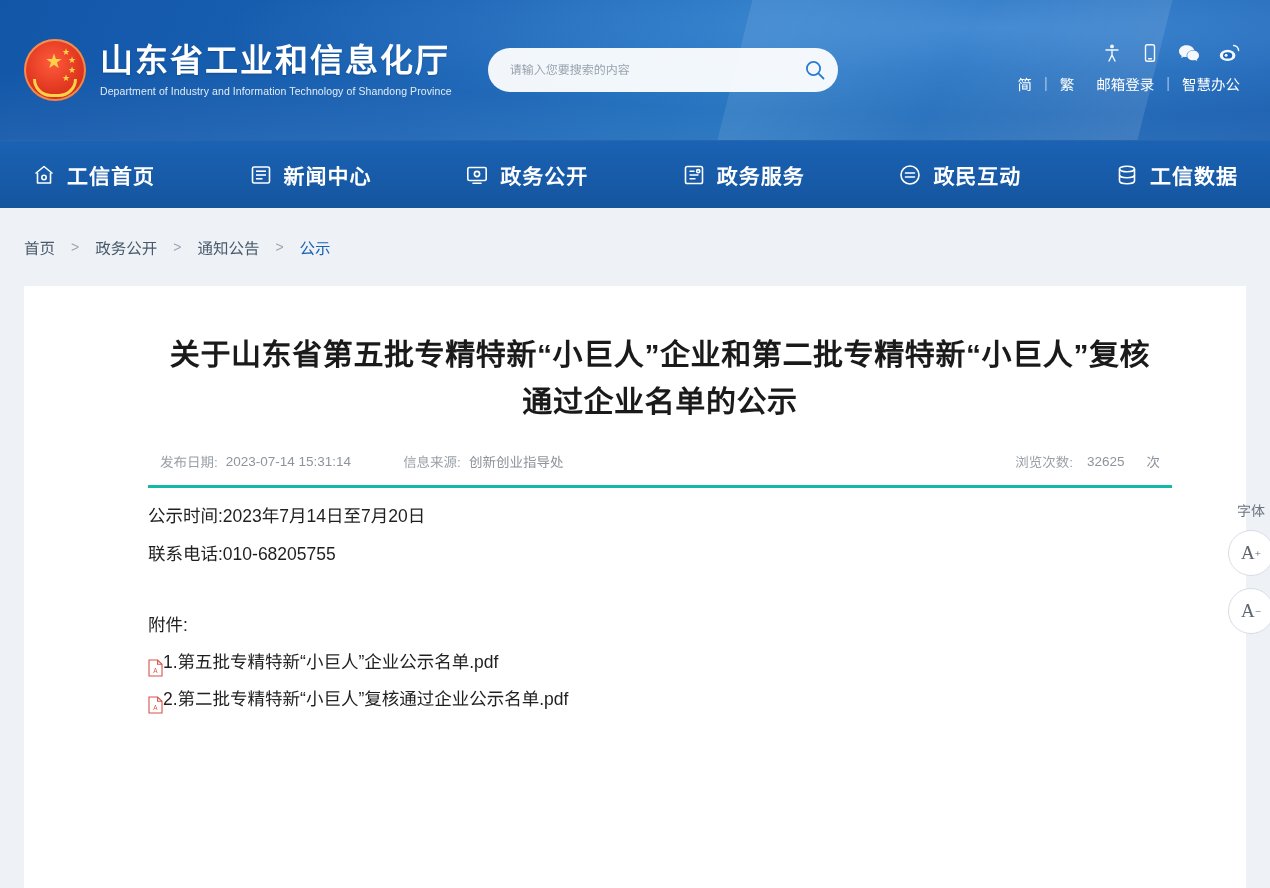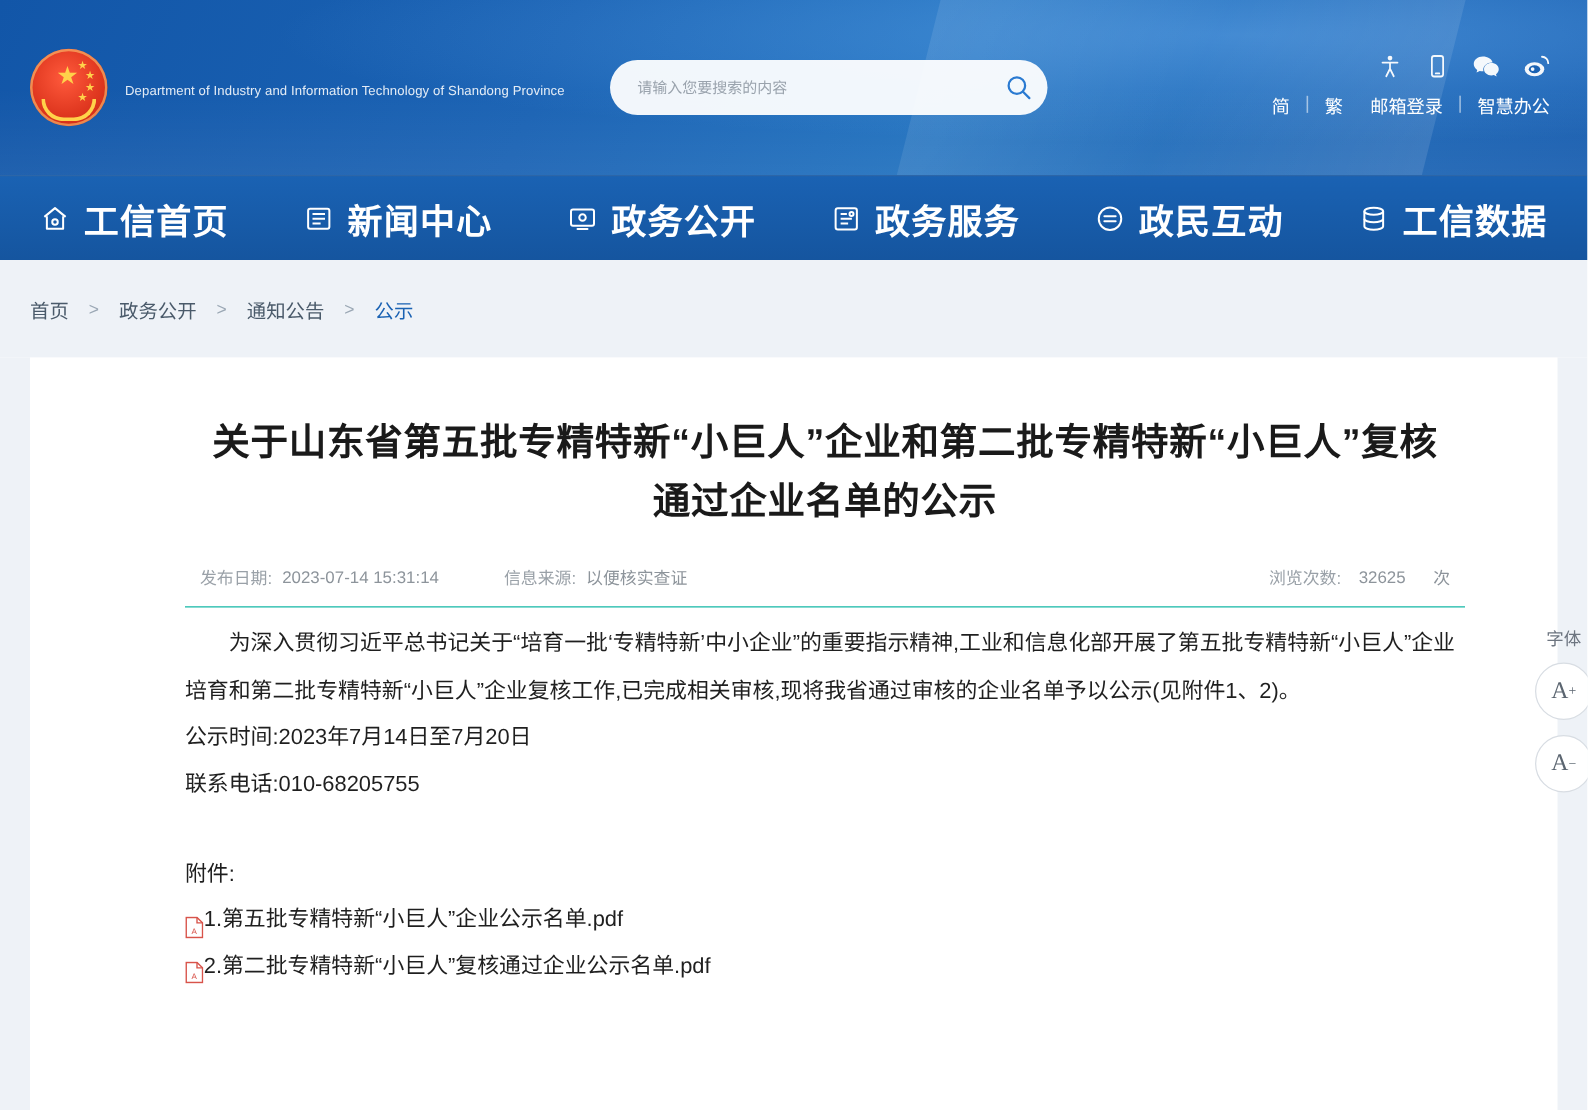--- a/index.html
+++ b/index.html
@@ -165,21 +165,21 @@
     align-items: center;
     justify-content: space-between;
     padding: 0 22px 0 22px;
     border-top: 1px solid rgba(255,255,255,0.10);
   }
   .nav-item {
     display: flex;
     align-items: center;
     gap: 11px;
     color: #ffffff;
-    font-size: 28px;
+    font-size: 21px;
     font-weight: bold;
     letter-spacing: 1px;
     cursor: pointer;
     padding: 0 10px;
     white-space: nowrap;
   }
   .nav-item .nav-ic { display: flex; align-items: center; }
 
   
   .crumbbar {
@@ -228,21 +228,21 @@
     padding: 0 10px;
   }
 
   .meta {
     display: flex;
     align-items: center;
     font-size: 13.5px;
     color: #888f96;
     margin-top: 26px;
     padding: 0 12px 14px 12px;
-    border-bottom: 1px solid #14b8a6;
+    border-bottom: 3px solid #14b8a6;
   }
   .meta .m-item { white-space: nowrap; }
   .meta .m-label { color: #9aa1a8; }
   .meta .m-value { color: #8d949b; }
   .meta .gap1 { width: 52px; }
   .meta .spacer { flex: 1; }
   .meta .m-unit { margin-left: 22px; color: #8d949b; }
   .meta .m-views-val { margin-left: 14px; }
 
   .content {
@@ -323,20 +323,21 @@
     <div class="emblem">
       <span class="star big">★</span>
       <span class="star s1">★</span>
       <span class="star s2">★</span>
       <span class="star s3">★</span>
       <span class="star s4">★</span>
       <span class="gear"></span>
     </div>
 
     <div class="site-titles">
+      <div class="site-title-cn">山东省工业和信息化厅</div>
       <div class="site-title-en">Department of Industry and Information Technology of Shandong Province</div>
     </div>
 
     <div class="search-box">
       <input class="search-input" type="text" placeholder="请输入您要搜索的内容" style="">
       <button class="search-btn">
         <span>
           <svg width="22" height="22" viewBox="0 0 22 22">
             <circle cx="9.5" cy="9.5" r="6.6" fill="none" stroke="#2a7ad1" stroke-width="1.8"></circle>
             <line x1="14.4" y1="14.4" x2="19.5" y2="19.5" stroke="#2a7ad1" stroke-width="1.8" stroke-linecap="round"></line>
@@ -470,29 +471,28 @@
 <div class="page-wrap">
   <div class="paper">
 
     <h1 class="article-title">关于山东省第五批专精特新“小巨人”企业和第二批专精特新“小巨人”复核通过企业名单的公示</h1>
 
     <div class="meta">
       <span class="m-item m-label">发布日期:</span>
       <span class="m-item m-value" style="margin-left:8px;">2023-07-14 15:31:14</span>
       <span class="gap1"></span>
       <span class="m-item m-label">信息来源:</span>
-      <span class="m-item m-value" style="margin-left:8px;">以便核实查证</span>
+      <span class="m-item m-value" style="margin-left:8px;">创新创业指导处</span>
       <span class="spacer"></span>
       <span class="m-item m-label">浏览次数:</span>
       <span class="m-item m-value m-views-val">32625</span>
       <span class="m-item m-unit">次</span>
     </div>
 
     <div class="content">
-      <p>为深入贯彻习近平总书记关于“培育一批‘专精特新’中小企业”的重要指示精神,工业和信息化部开展了第五批专精特新“小巨人”企业培育和第二批专精特新“小巨人”企业复核工作,已完成相关审核,现将我省通过审核的企业名单予以公示(见附件1、2)。</p>
       <p class="noindent">公示时间:2023年7月14日至7月20日</p>
       <p class="noindent">联系电话:010-68205755</p>
     </div>
 
     <div class="attach">
       <div class="attach-row">
         <span class="attach-label">附件:</span>
         <span class="attach-list">
 
           <span class="attach-item">

